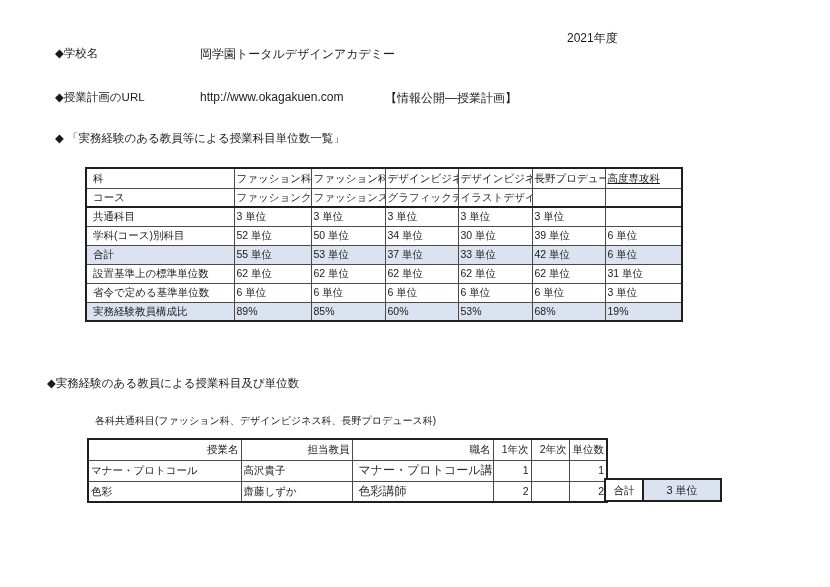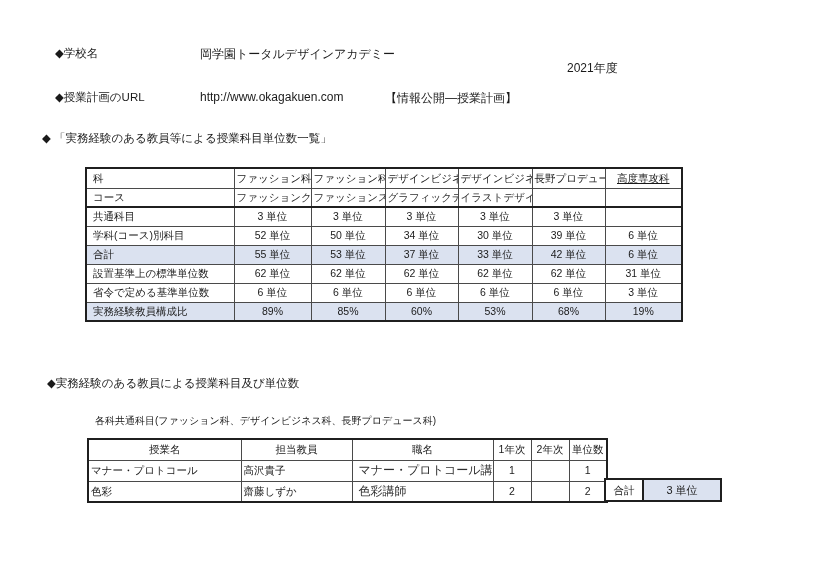--- a/index.html
+++ b/index.html
@@ -16,41 +16,41 @@
   .caption  { font-size:10px; }
 
   
   table.t1 {
     position:absolute; left:85px; top:167px; width:596px;
     border-collapse:collapse; table-layout:fixed;
     border:2px solid #1f1f1f;
   }
   table.t1 td {
     border:1px solid #4a4a4a; padding:0 2px; height:19px;
-    font-size:10.5px; text-align:center; vertical-align:middle;
+    font-size:10.5px; text-align:left; vertical-align:middle;
     overflow:hidden; white-space:nowrap; line-height:1.05;
   }
   table.t1 tr.r-dept td { height:20px; }
   table.t1 tr.r-course td { border-bottom:2px solid #1f1f1f; }
   table.t1 td.lbl { text-align:left; padding-left:6px; }
   table.t1 tr.hl td { background:var(--hl,#dbe2f0); }
   td.dep    { font-size:10.5px; }
   td.dep-sm { font-size:8.5px; }
   td.dep-md { font-size:9.5px;text-decoration:underline; }
   td.crs    { font-size:6.5px; color:#2e2e2e; }
 
   
   .t2wrap { position:absolute; left:87px; top:438px; width:722px; height:64px; }
   table.t2 {
     border-collapse:collapse; table-layout:fixed; width:519px;
     border:2px solid #1f1f1f;
   }
   table.t2 td {
     border:1px solid #4a4a4a; padding:0 2px; height:21px;
-    font-size:10.5px; text-align:center; vertical-align:middle;
+    font-size:10.5px; text-align:right; vertical-align:middle;
     overflow:hidden; white-space:nowrap; line-height:1.05;
   }
   table.t2 td.cell-l { text-align:left; }
   table.t2 td.job { font-size:12px; text-align:left; padding-left:6px; color:#2e2e2e; }
   .total-label {
     position:absolute; left:517px; top:40px; width:40px; height:24px;
     border:2px solid #1f1f1f; font-size:10.5px; text-align:center;
     line-height:21px; background:#ffffff;
   }
   .total-value {
@@ -59,27 +59,27 @@
     line-height:21px; background:var(--hl,#dbe2f0);
   }
 </style>
 </head>
 <body>
 
 <div class="page">
 
   <div class="abs h-label" style="left:55px;top:46px">◆学校名</div>
   <div class="abs h-value" style="left:200px;top:46px">岡学園トータルデザインアカデミー</div>
-  <div class="abs h-value" style="left:567px;top:60px">2021年度</div>
+  <div class="abs h-value" style="left:567px;top:30px">2021年度</div>
 
   <div class="abs h-label" style="left:55px;top:90px">◆授業計画のURL</div>
   <div class="abs h-value" style="left:200px;top:90px">http://www.okagakuen.com</div>
   <div class="abs h-value" style="left:385px;top:90px">【情報公開―授業計画】</div>
 
-  <div class="abs sec-title" style="left:42px;top:131px">◆ 「実務経験のある教員等による授業科目単位数一覧」</div>
+  <div class="abs sec-title" style="left:55px;top:131px">◆ 「実務経験のある教員等による授業科目単位数一覧」</div>
 
   <table class="t1">
     <colgroup>
       <col style="width:148px">
         <col style="width:77px">
         <col style="width:74px">
       <col style="width:73px">
         <col style="width:74px">
         <col style="width:73px">
         <col style="width:77px">

